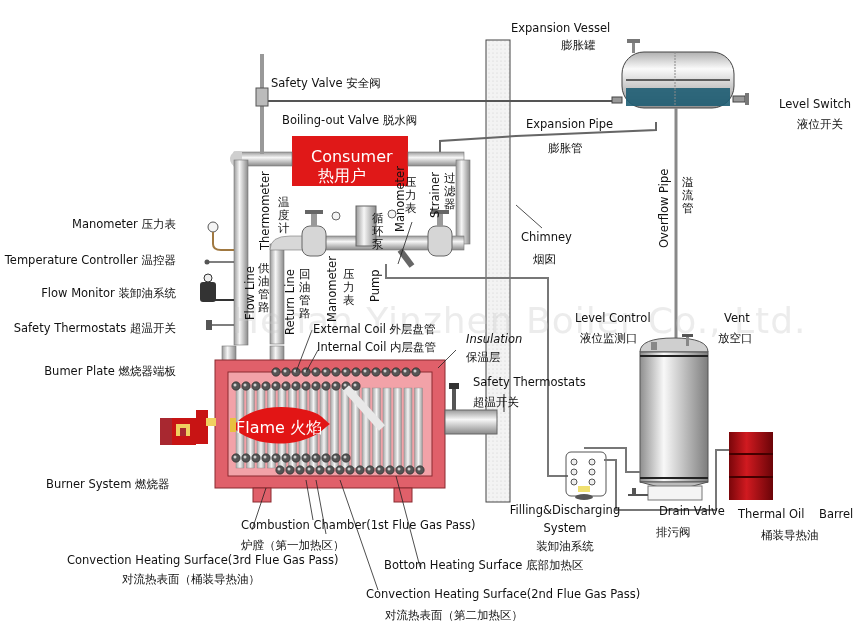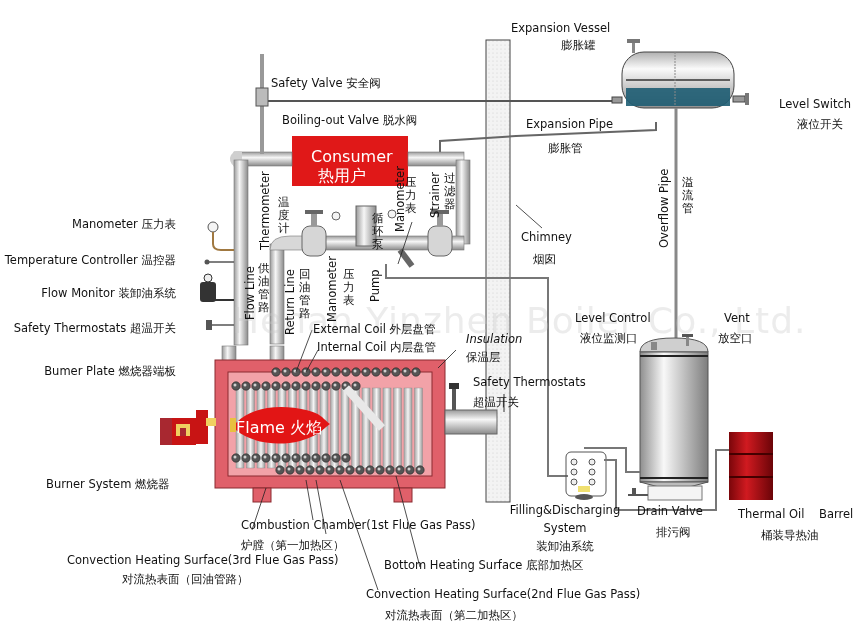--- a/index.html
+++ b/index.html
@@ -382,24 +382,24 @@
 
 <div class="inlbl" style="left:236px;top:418px;"><span>Flame</span> <span>火焰</span></div>
 
 <div class="lbl" style="left:46px;top:477px;"><span>Burner System</span> <span>燃烧器</span></div>
 
 <div class="lbl c" style="left:505px;top:503px;width:120px;">
   <div>Filling&amp;Discharging</div>
   <div style="margin-top:4px;">System</div>
   <div style="margin-top:4px;">装卸油系统</div>
 </div>
-<div class="lbl" style="left:637px;top:504px;">Drain Valve</div>
+<div class="lbl" style="left:659px;top:504px;">Drain Valve</div>
 <div class="lbl" style="left:656px;top:525px;">排污阀</div>
 <div class="lbl" style="left:738px;top:507px;white-space:pre;text-align:right;">Thermal Oil    Barrel</div>
 <div class="lbl" style="left:761px;top:528px;">桶装导热油</div>
 
 <div class="lbl" style="left:241px;top:518px;">Combustion Chamber(1st Flue Gas Pass)</div>
 <div class="lbl" style="left:241px;top:538px;">炉膛（第一加热区）</div>
 <div class="lbl" style="left:67px;top:553px;">Convection Heating Surface(3rd Flue Gas Pass)</div>
-<div class="lbl" style="left:122px;top:572px;">对流热表面（回油管路）</div>
+<div class="lbl" style="left:122px;top:572px;">对流热表面（桶装导热油）</div>
 <div class="lbl" style="left:384px;top:558px;"><span>Bottom Heating Surface</span> <span>底部加热区</span></div>
 <div class="lbl" style="left:330px;top:587px;margin-left:36px;">Convection Heating Surface(2nd Flue Gas Pass)</div>
 <div class="lbl" style="left:385px;top:608px;">对流热表面（第二加热区）</div>
 
 </body></html>

